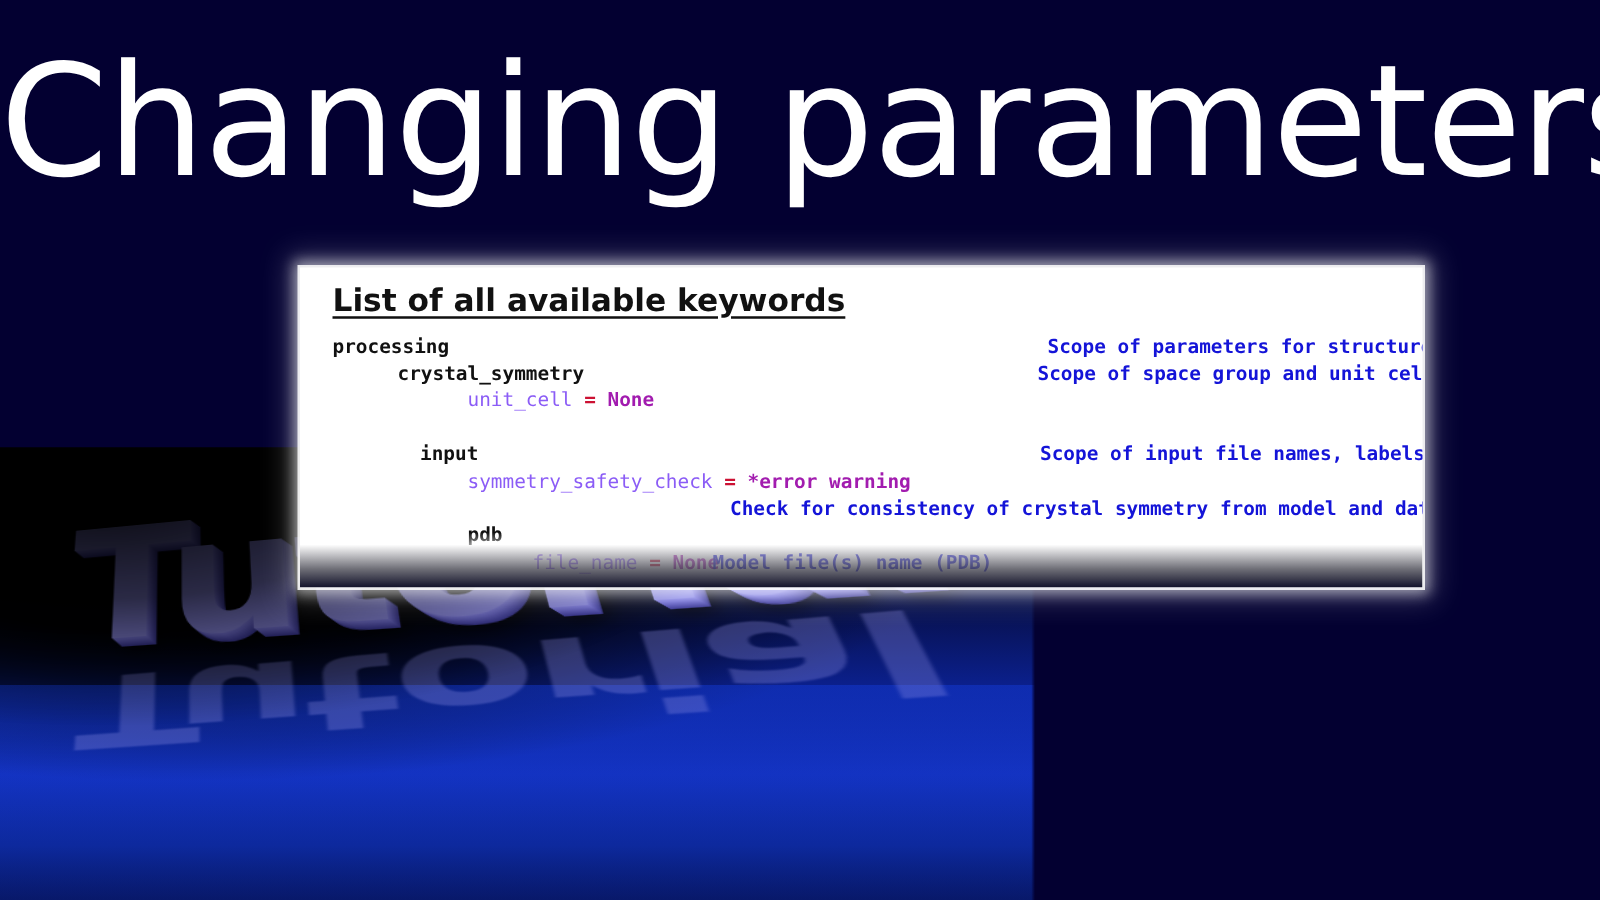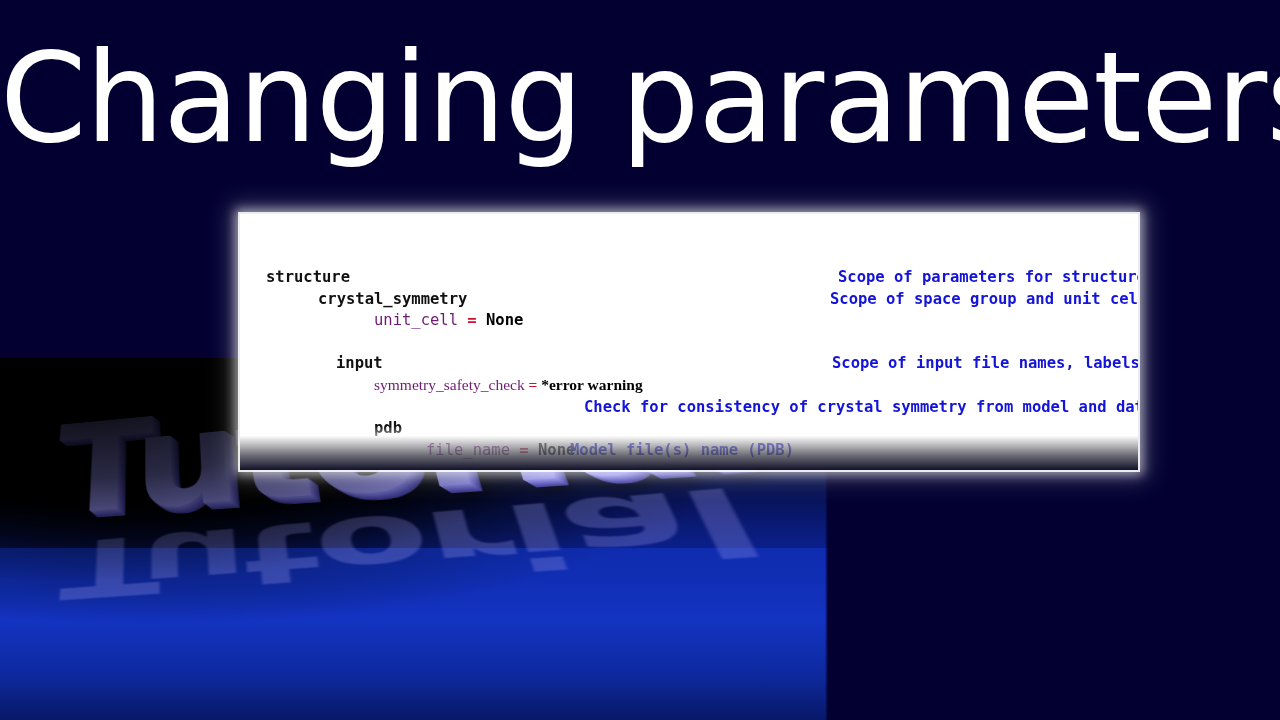--- a/index.html
+++ b/index.html
@@ -128,48 +128,49 @@
     white-space:pre;
     color:#111111;
   }
   .kw-right {
     position:absolute; top:0;
     white-space:pre;
     color:#1414d8;
     font-weight:700;
   }
   .kw-name   { font-weight:700; color:#111111; }
-  .kw-plain  { font-weight:400; color:#701a75; }
+  .kw-plain  { font-weight:400; color:#8b5cf6; }
   .kw-eq     { font-weight:700; color:#cc1133; }
-  .kw-val    { font-weight:700; color:#000000;margin-top:16px; }
+  .kw-val    { font-weight:700; color:#a21caf;margin-top:16px; }
 </style>
 </head>
 <body>
 
 <div id="stage">
 
   <div id="slide-title">Changing parameters</div>
 
   <div id="tutorial-image">
     <div id="tutorial-floor"></div>
     <div id="tutorial-word-reflection">Tutorial</div>
     <div id="tutorial-word">Tutorial</div>
     <div id="tutorial-vignette"></div>
     <div id="tutorial-edge"></div>
   </div>
 
   <div id="keyword-panel">
+    <div id="panel-heading">List of all available keywords</div>
 
     <div class="kw-lines" id="kw-lines">
-        <div class="kw-row"><span class="kw-left" style="left: 26px;"><span class="kw-name">structure</span></span><span class="kw-right" style="left: 598px;">Scope of parameters for structure refinement with phenix.refine</span></div>
+        <div class="kw-row"><span class="kw-left" style="left: 26px;"><span class="kw-name">processing</span></span><span class="kw-right" style="left: 598px;">Scope of parameters for structure refinement with phenix.refine</span></div>
         <div class="kw-row"><span class="kw-left" style="left: 78px;"><span class="kw-name">crystal_symmetry</span></span><span class="kw-right" style="left: 590px;">Scope of space group and unit cell parameters</span></div>
         <div class="kw-row"><span class="kw-left" style="left: 134px;"><span class="kw-plain">unit_cell</span><span class="kw-eq"> = </span><span class="kw-val">None</span></span></div>
         <div class="kw-row"></div>
         <div class="kw-row"><span class="kw-left" style="left: 96px;"><span class="kw-name">input</span></span><span class="kw-right" style="left: 592px;">Scope of input file names, labels, processing directions</span></div>
-        <div class="kw-row"><span class="kw-left" style="left: 134px; font-family: Liberation Serif, serif;"><span class="kw-plain">symmetry_safety_check</span><span class="kw-eq"> = </span><span class="kw-val">*error warning</span></span></div>
+        <div class="kw-row"><span class="kw-left" style="left: 134px;"><span class="kw-plain">symmetry_safety_check</span><span class="kw-eq"> = </span><span class="kw-val">*error warning</span></span></div>
         <div class="kw-row"><span class="kw-right" style="left: 344px;">Check for consistency of crystal symmetry from model and data files</span></div>
         <div class="kw-row"><span class="kw-left" style="left: 134px;"><span class="kw-name">pdb</span></span></div>
         <div class="kw-row"><span class="kw-left" style="left: 186px;"><span class="kw-plain">file_name</span><span class="kw-eq"> = </span><span class="kw-val">None</span></span><span class="kw-right" style="left: 330px;">Model file(s) name (PDB)</span></div>
       </div>
 
     <div id="panel-bottom-fade"></div>
   </div>
 
 </div>
 

